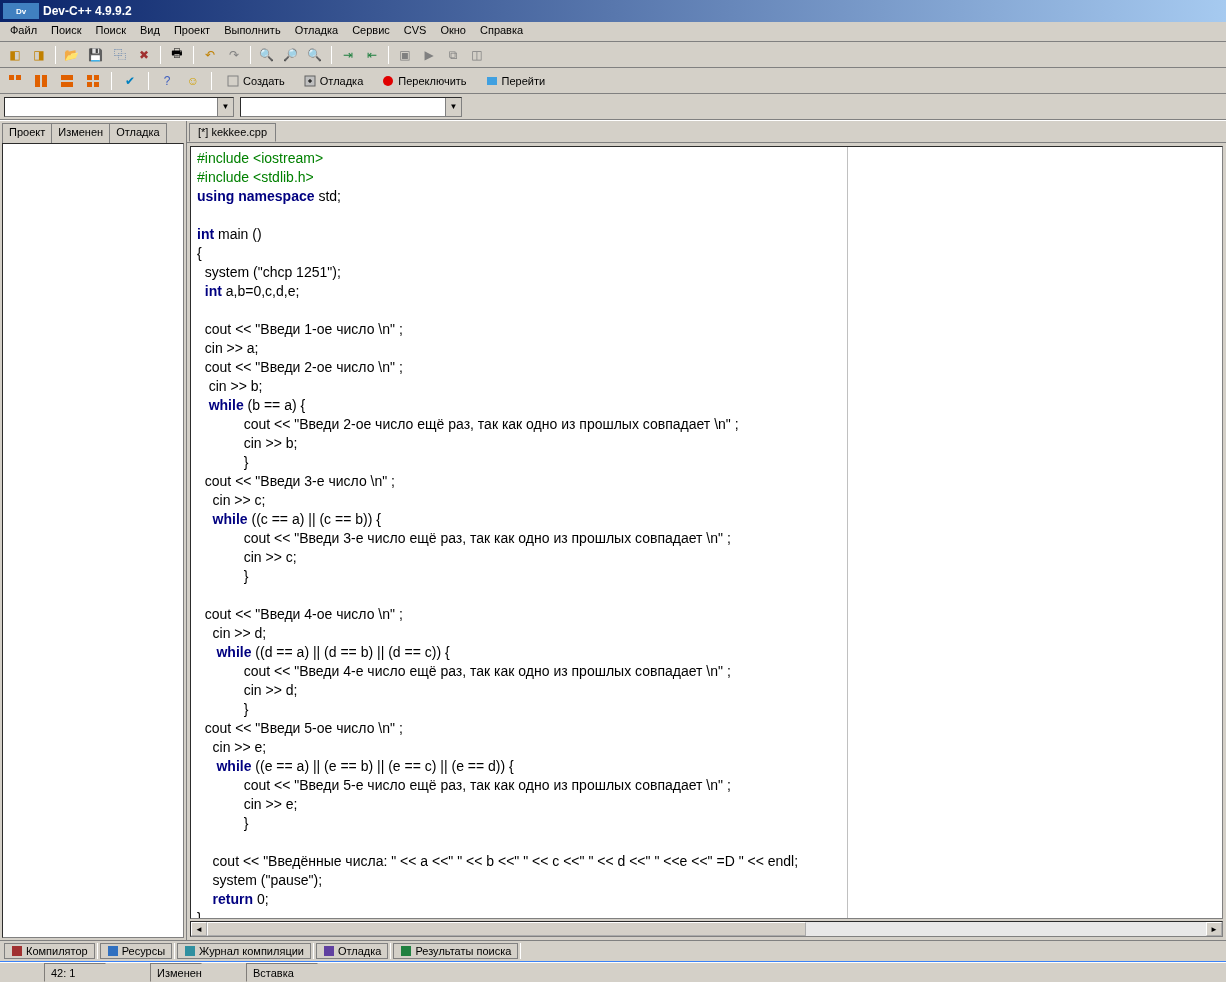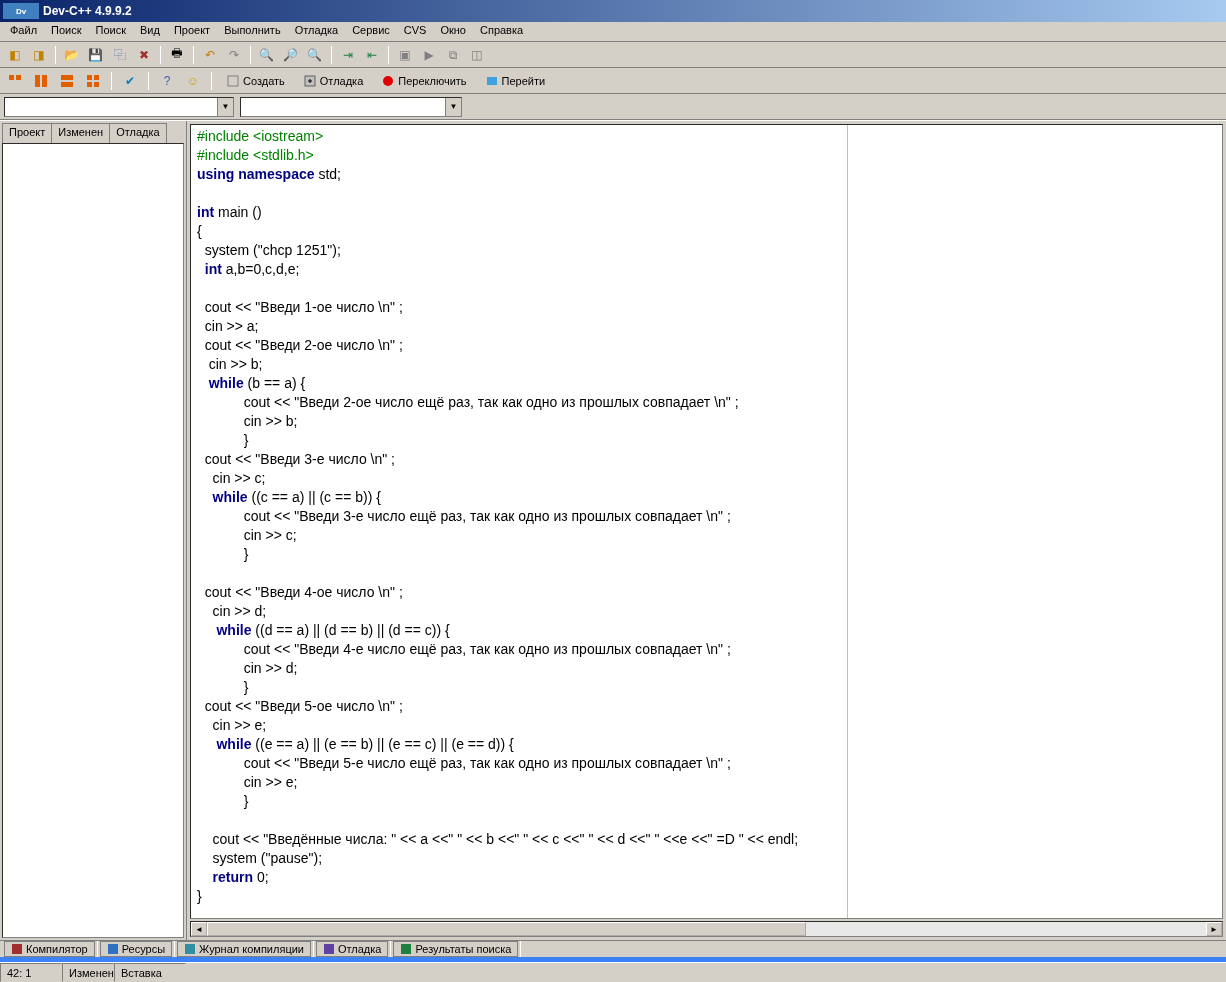--- a/index.html
+++ b/index.html
@@ -29,25 +29,25 @@
 .code-wrap { flex:1; background: #d4d0c8; padding: 3px; overflow: hidden; display:flex; flex-direction:column; }
 .code-area { flex:1; background: white; border: 1px inset #808080; overflow: auto; position: relative; }
 pre.code { font-family: "Courier New", monospace; font-size: 14px; line-height: 18px; padding: 2px 0 2px 6px; white-space: pre; color: black; }
 .margin-line { position:absolute; left: 656px; top:0; bottom:0; width:1px; background:#c0c0c0; }
 .kw { color: #000080; font-weight: bold; }
 .pp { color: #008000; }
 .hscroll { height: 16px; background: #d4d0c8; border: 1px inset #808080; margin-top: 2px; display:flex; align-items:center; }
 .hscroll .arr { width:16px; height:100%; background:#d4d0c8; border:1px outset white; display:flex; align-items:center; justify-content:center; font-size:8px; }
 .hscroll .track { flex:1; background:#e8e8e8; position:relative; height:100%; }
 .hscroll .thumb { position:absolute; left:0; top:0; height:100%; width:60%; background:#d4d0c8; border:1px outset white; }
-.bottom-tabs { height: 22px; background: #d4d0c8; display: flex; align-items: center; border-top: 1px solid #808080; border-bottom: 5px solid #3b82f6; padding: 2px 4px; gap: 2px; }
+.bottom-tabs { height: 22px; background: #d4d0c8; display: flex; align-items: center; border-top: 1px solid #808080; border-bottom: 1px solid #3b82f6; padding: 2px 4px; gap: 2px; }
 .btab { display: inline-flex; align-items: center; padding: 1px 6px; border: 1px solid #808080; font-size: 11px; gap: 3px; cursor: default; background: #d4d0c8; }
 .btab .ic { width: 12px; height: 12px; display:inline-block; }
 .status-bar { height: 20px; background: #d4d0c8; display: flex; align-items: center; border-top: 1px solid white; font-size: 11px; }
-.status-cell { border: 1px inset #d4d0c8; height: 100%; display: flex; align-items: center; padding: 0 6px; }
+.status-cell { border: 1px inset #d4d0c8; height: 100%; display: flex; align-items: center; padding: 0 6px; margin-left: 44px; }
 .cursor-line { background: #d6f5f5; display: block; }
 </style>
 </head>
 <body>
 
 <div class="title-bar">
   <span class="icon">Dv</span>
   <span>Dev-C++ 4.9.9.2</span>
 </div>
 
@@ -164,20 +164,23 @@
 <div class="main">
   <div class="side-panel">
     <div class="side-tabs" id="side-tabs">
         <div class="side-tab active">Проект</div>
         <div class="side-tab">Изменен</div>
         <div class="side-tab">Отладка</div>
       </div>
     <div class="side-body"></div>
   </div>
   <div class="editor-panel">
+    <div class="editor-tabs">
+      <div class="editor-tab">[*] kekkee.cpp</div>
+    </div>
     <div class="code-wrap">
       <div class="code-area">
         <div class="margin-line"></div>
         <pre class="code" id="code"><span><span class="pp">#include &lt;iostream&gt;</span></span>
 <span><span class="pp">#include &lt;stdlib.h&gt;</span></span>
 <span><span class="kw">using</span><span> </span><span class="kw">namespace</span><span> std;</span></span>
 <span><span></span></span>
 <span><span class="kw">int</span><span> main ()</span></span>
 <span><span>{</span></span>
 <span><span>  system ("chcp 1251");</span></span>

